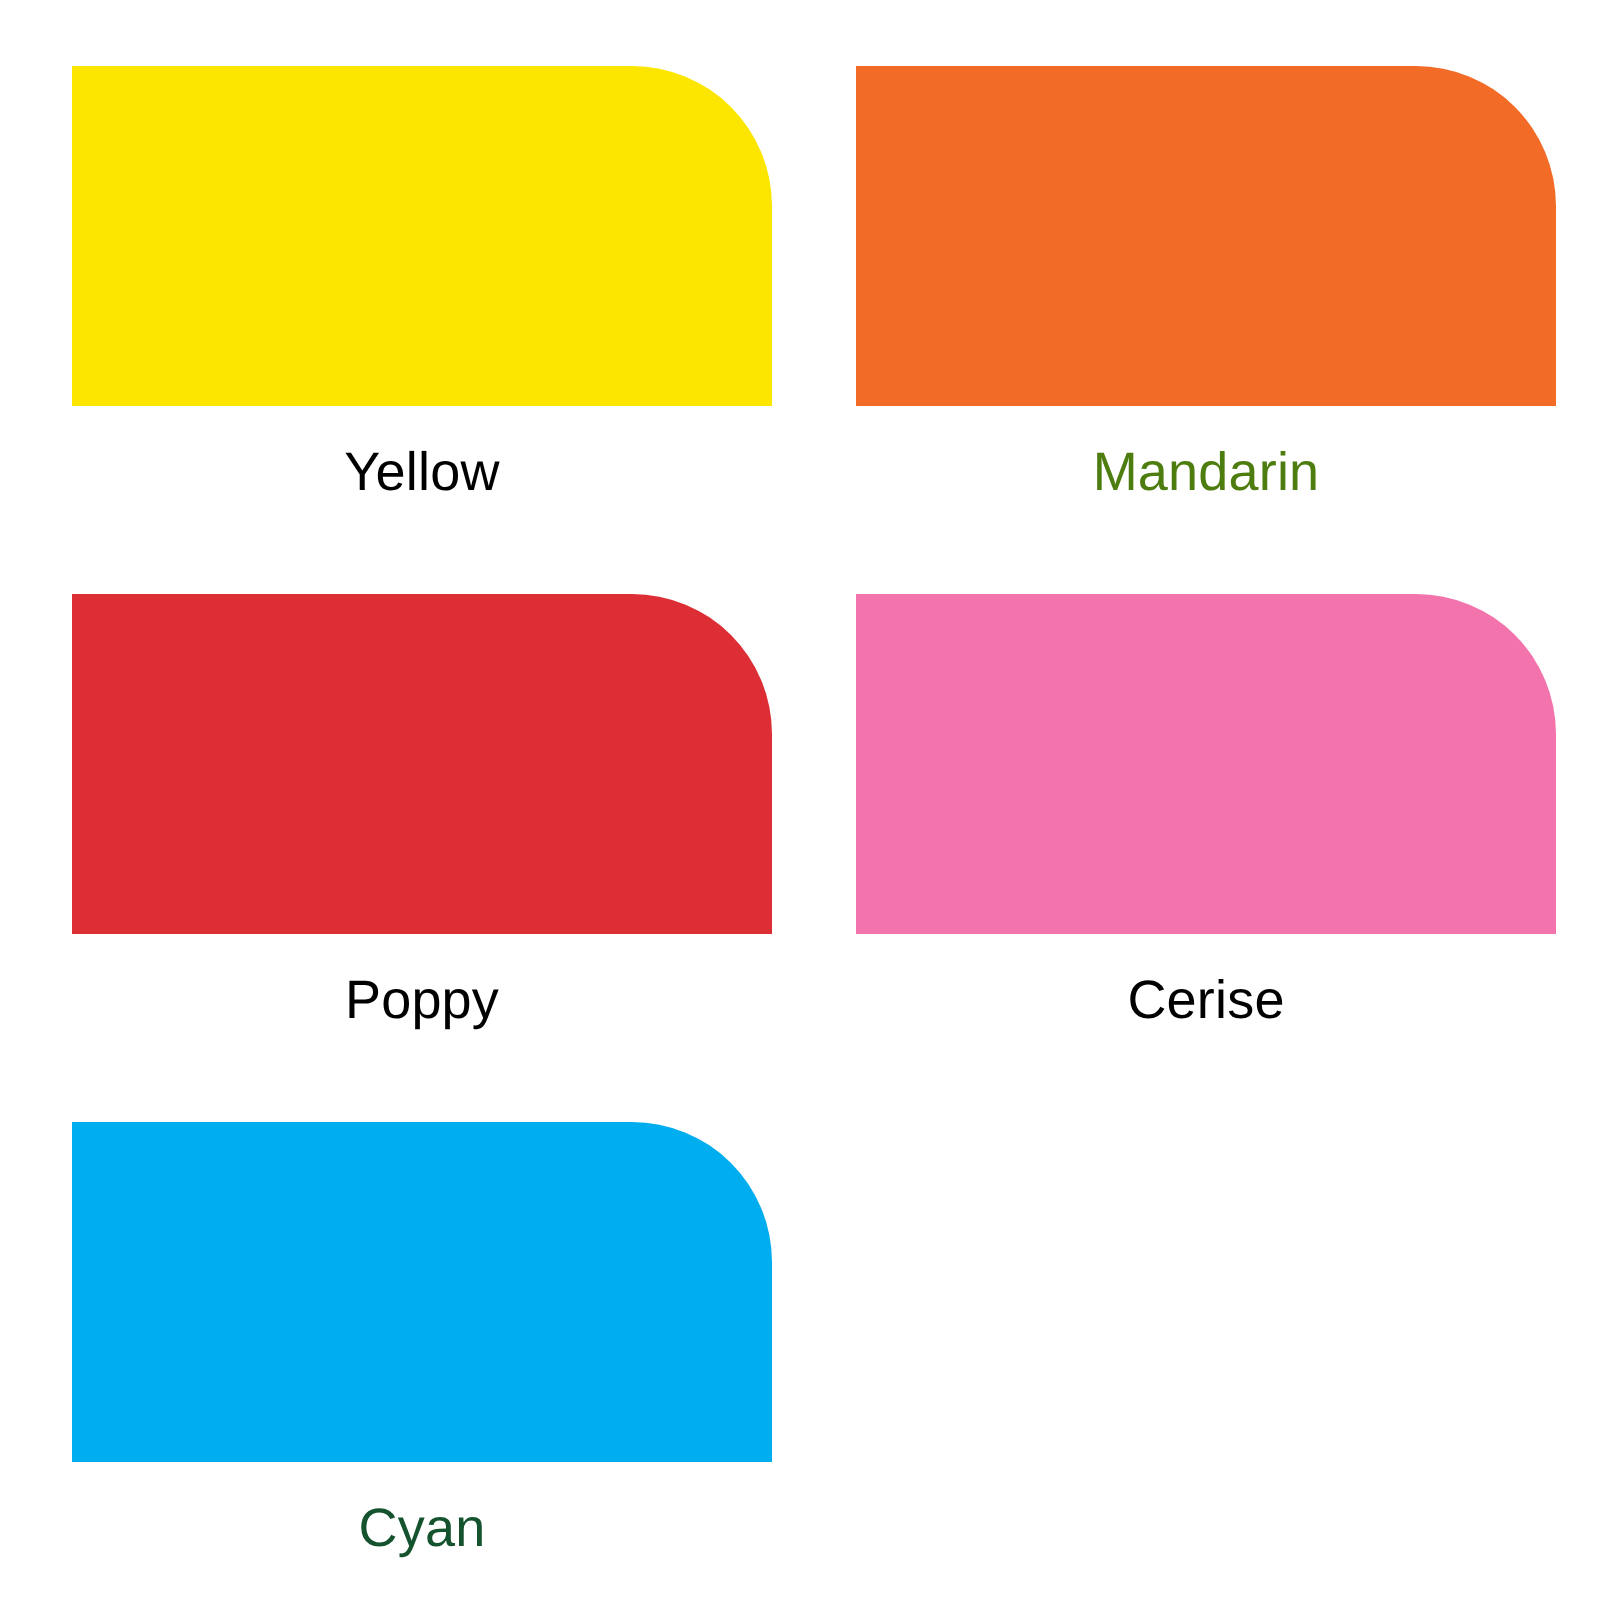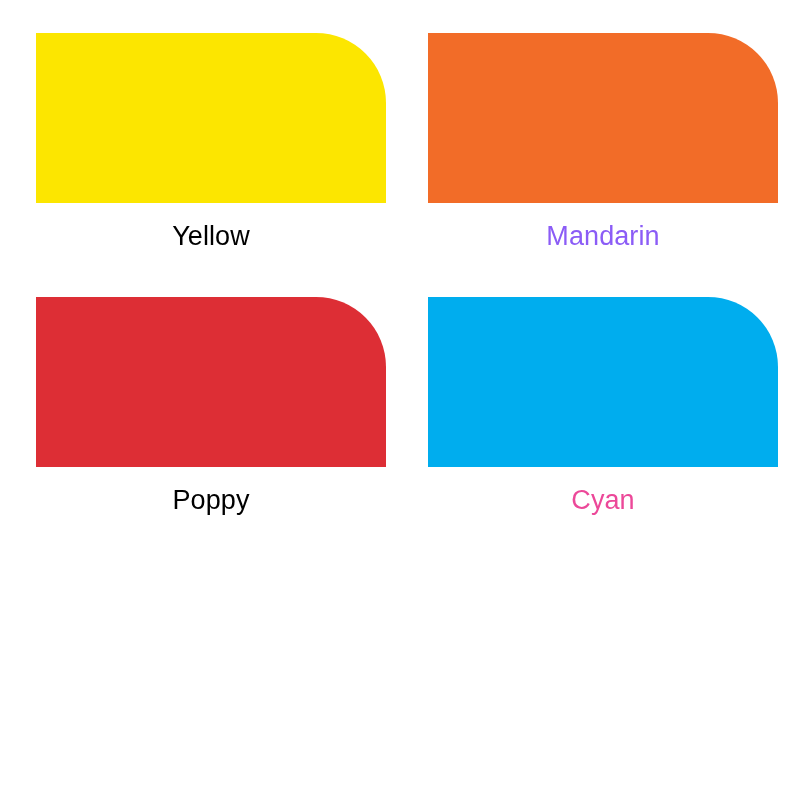--- a/index.html
+++ b/index.html
@@ -76,29 +76,33 @@
 <div id="palette-board">
   <div class="swatch-grid">
 
     <div class="swatch-cell">
       <div class="swatch-chip" style="background-color: rgb(252, 230, 0);"></div>
       <div class="swatch-label" style="color: rgb(0, 0, 0);">Yellow</div>
     </div>
 
     <div class="swatch-cell">
       <div class="swatch-chip" style="background-color: rgb(242, 108, 40);"></div>
-      <div class="swatch-label" style="color: #8b5cf6;">Mandarin</div>
+      <div class="swatch-label" style="color: #4d7c0f;">Mandarin</div>
     </div>
 
     <div class="swatch-cell">
       <div class="swatch-chip" style="background-color: rgb(221, 46, 53);"></div>
       <div class="swatch-label" style="color: rgb(0, 0, 0); text-align: right;">Poppy</div>
     </div>
 
+    <div class="swatch-cell">
+      <div class="swatch-chip" style="background-color: rgb(243, 115, 172);"></div>
+      <div class="swatch-label" style="color: rgb(0, 0, 0);">Cerise</div>
+    </div>
 
     <div class="swatch-cell">
       <div class="swatch-chip" style="background-color: rgb(0, 173, 238);"></div>
-      <div class="swatch-label" style="color: #ec4899;">Cyan</div>
+      <div class="swatch-label" style="color: #14532d;">Cyan</div>
     </div>
 
 
   </div>
 </div>
 
 </body></html>

